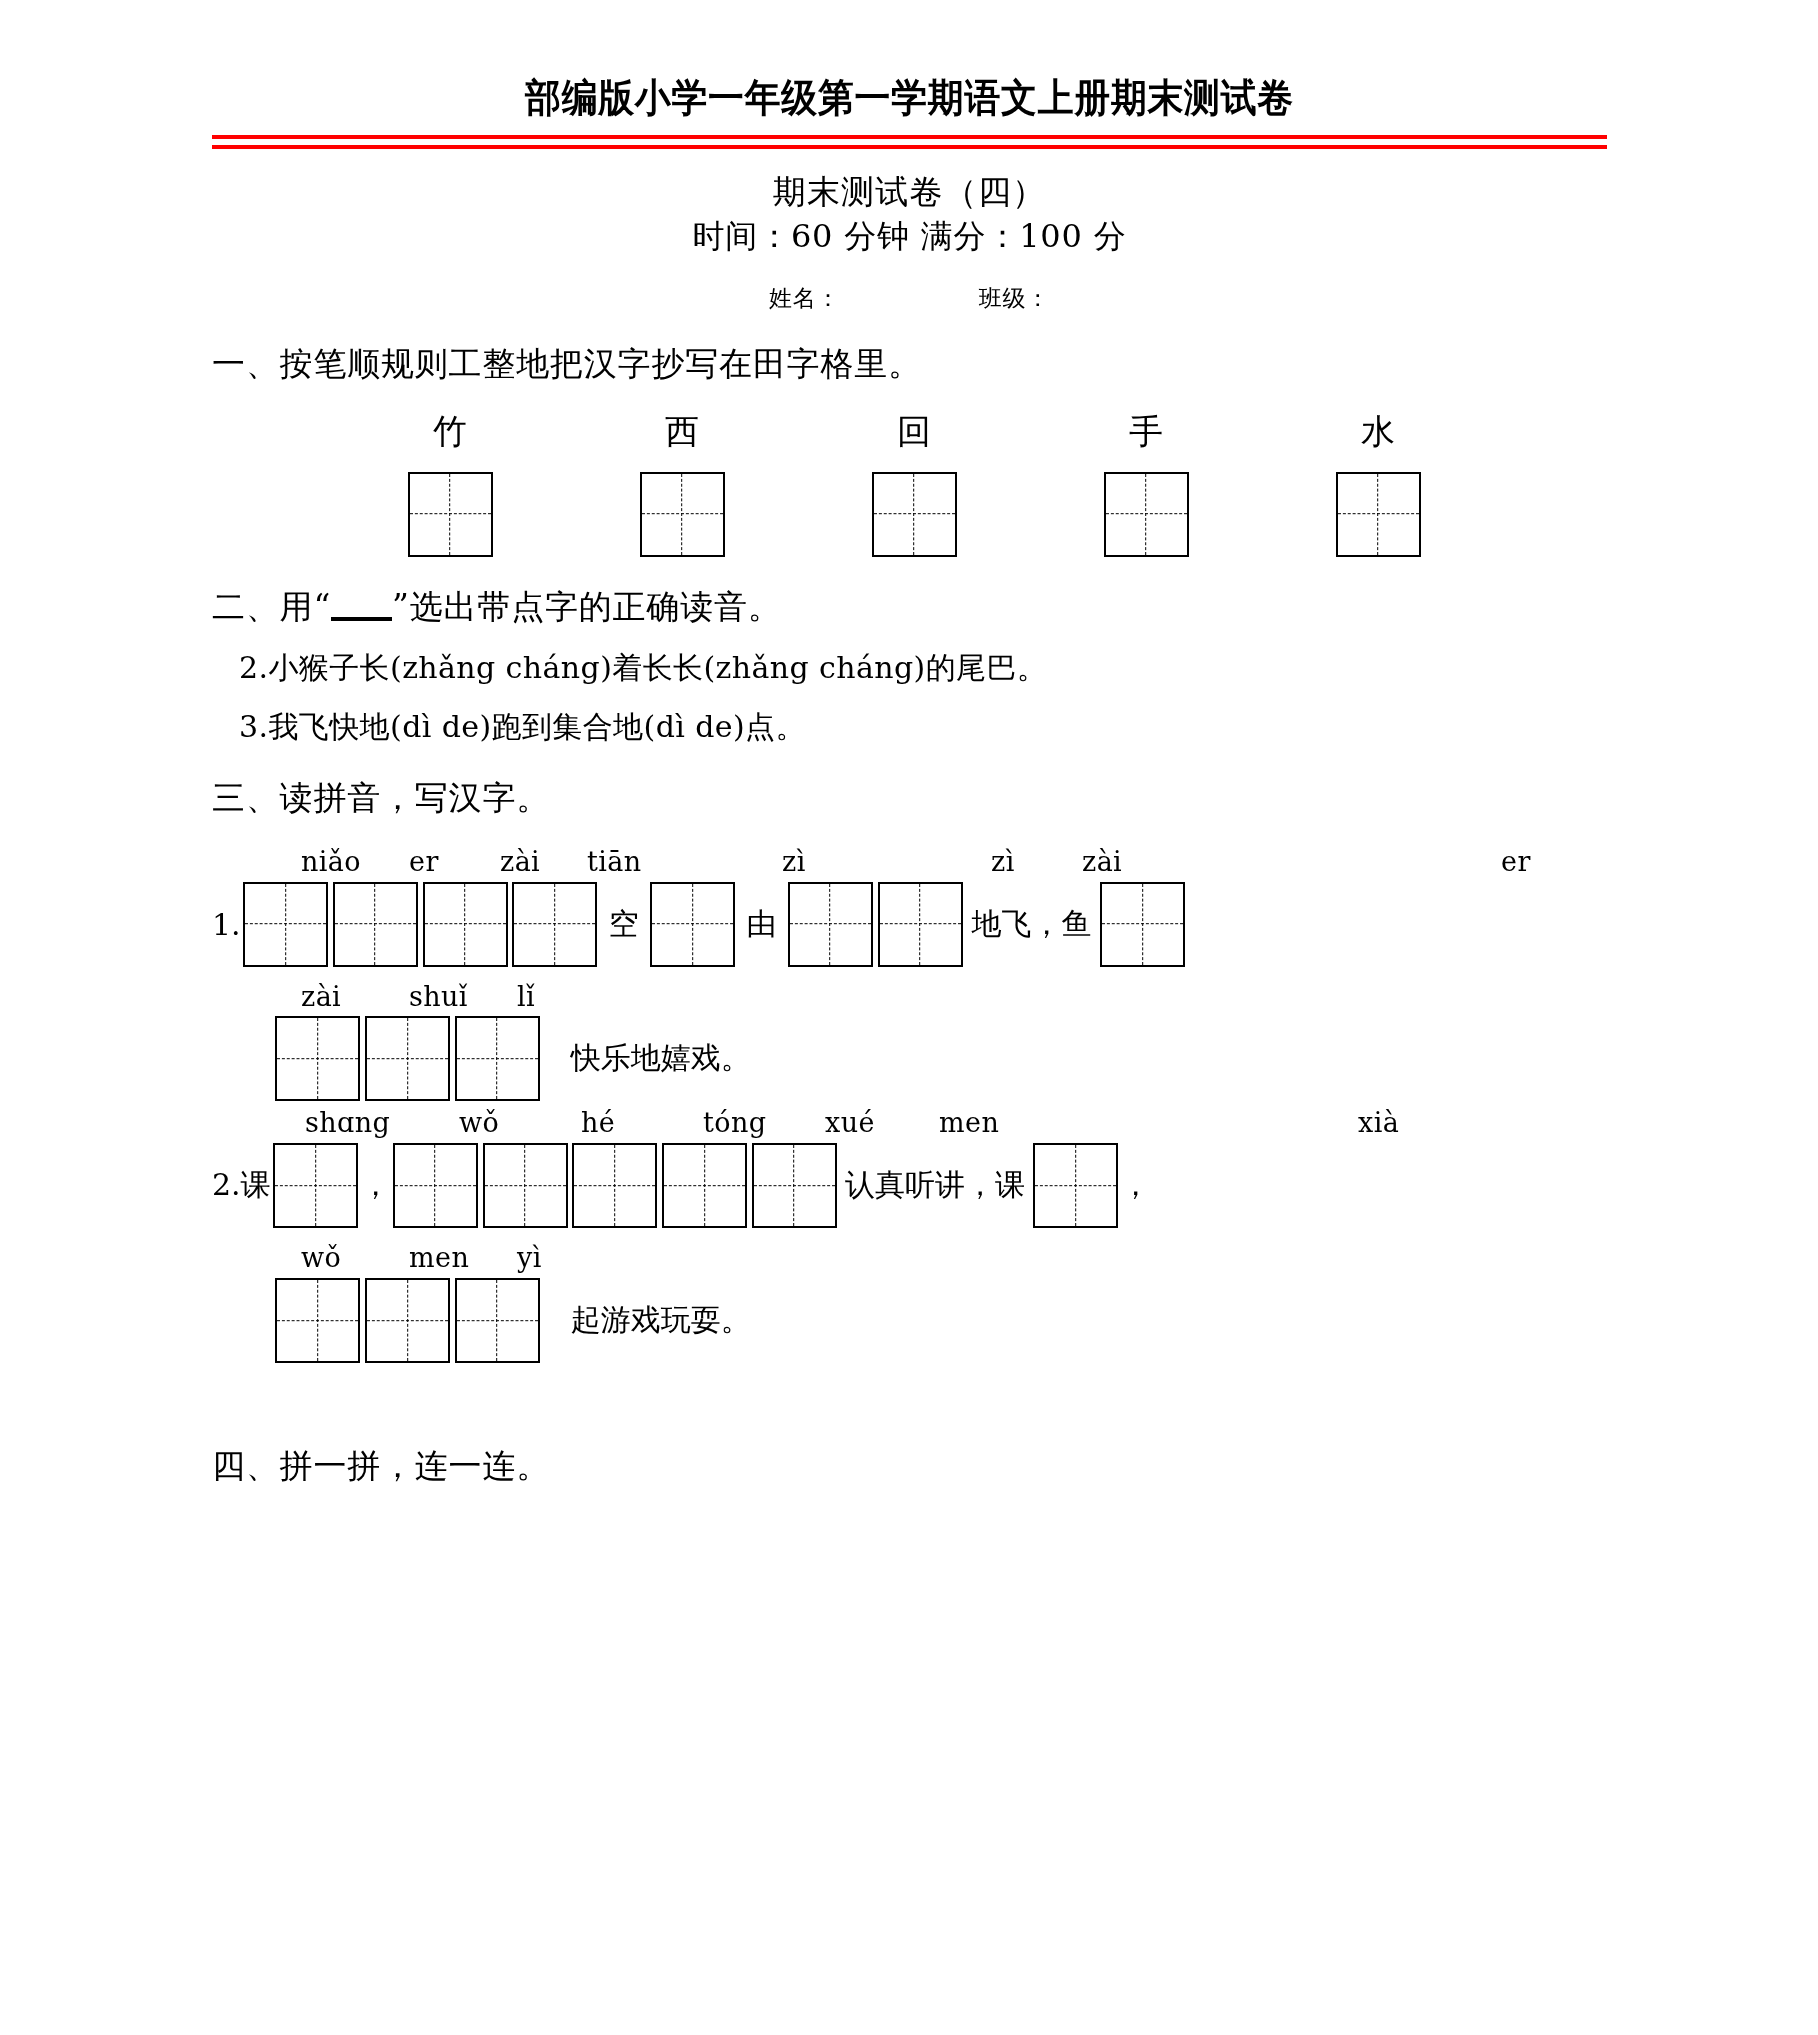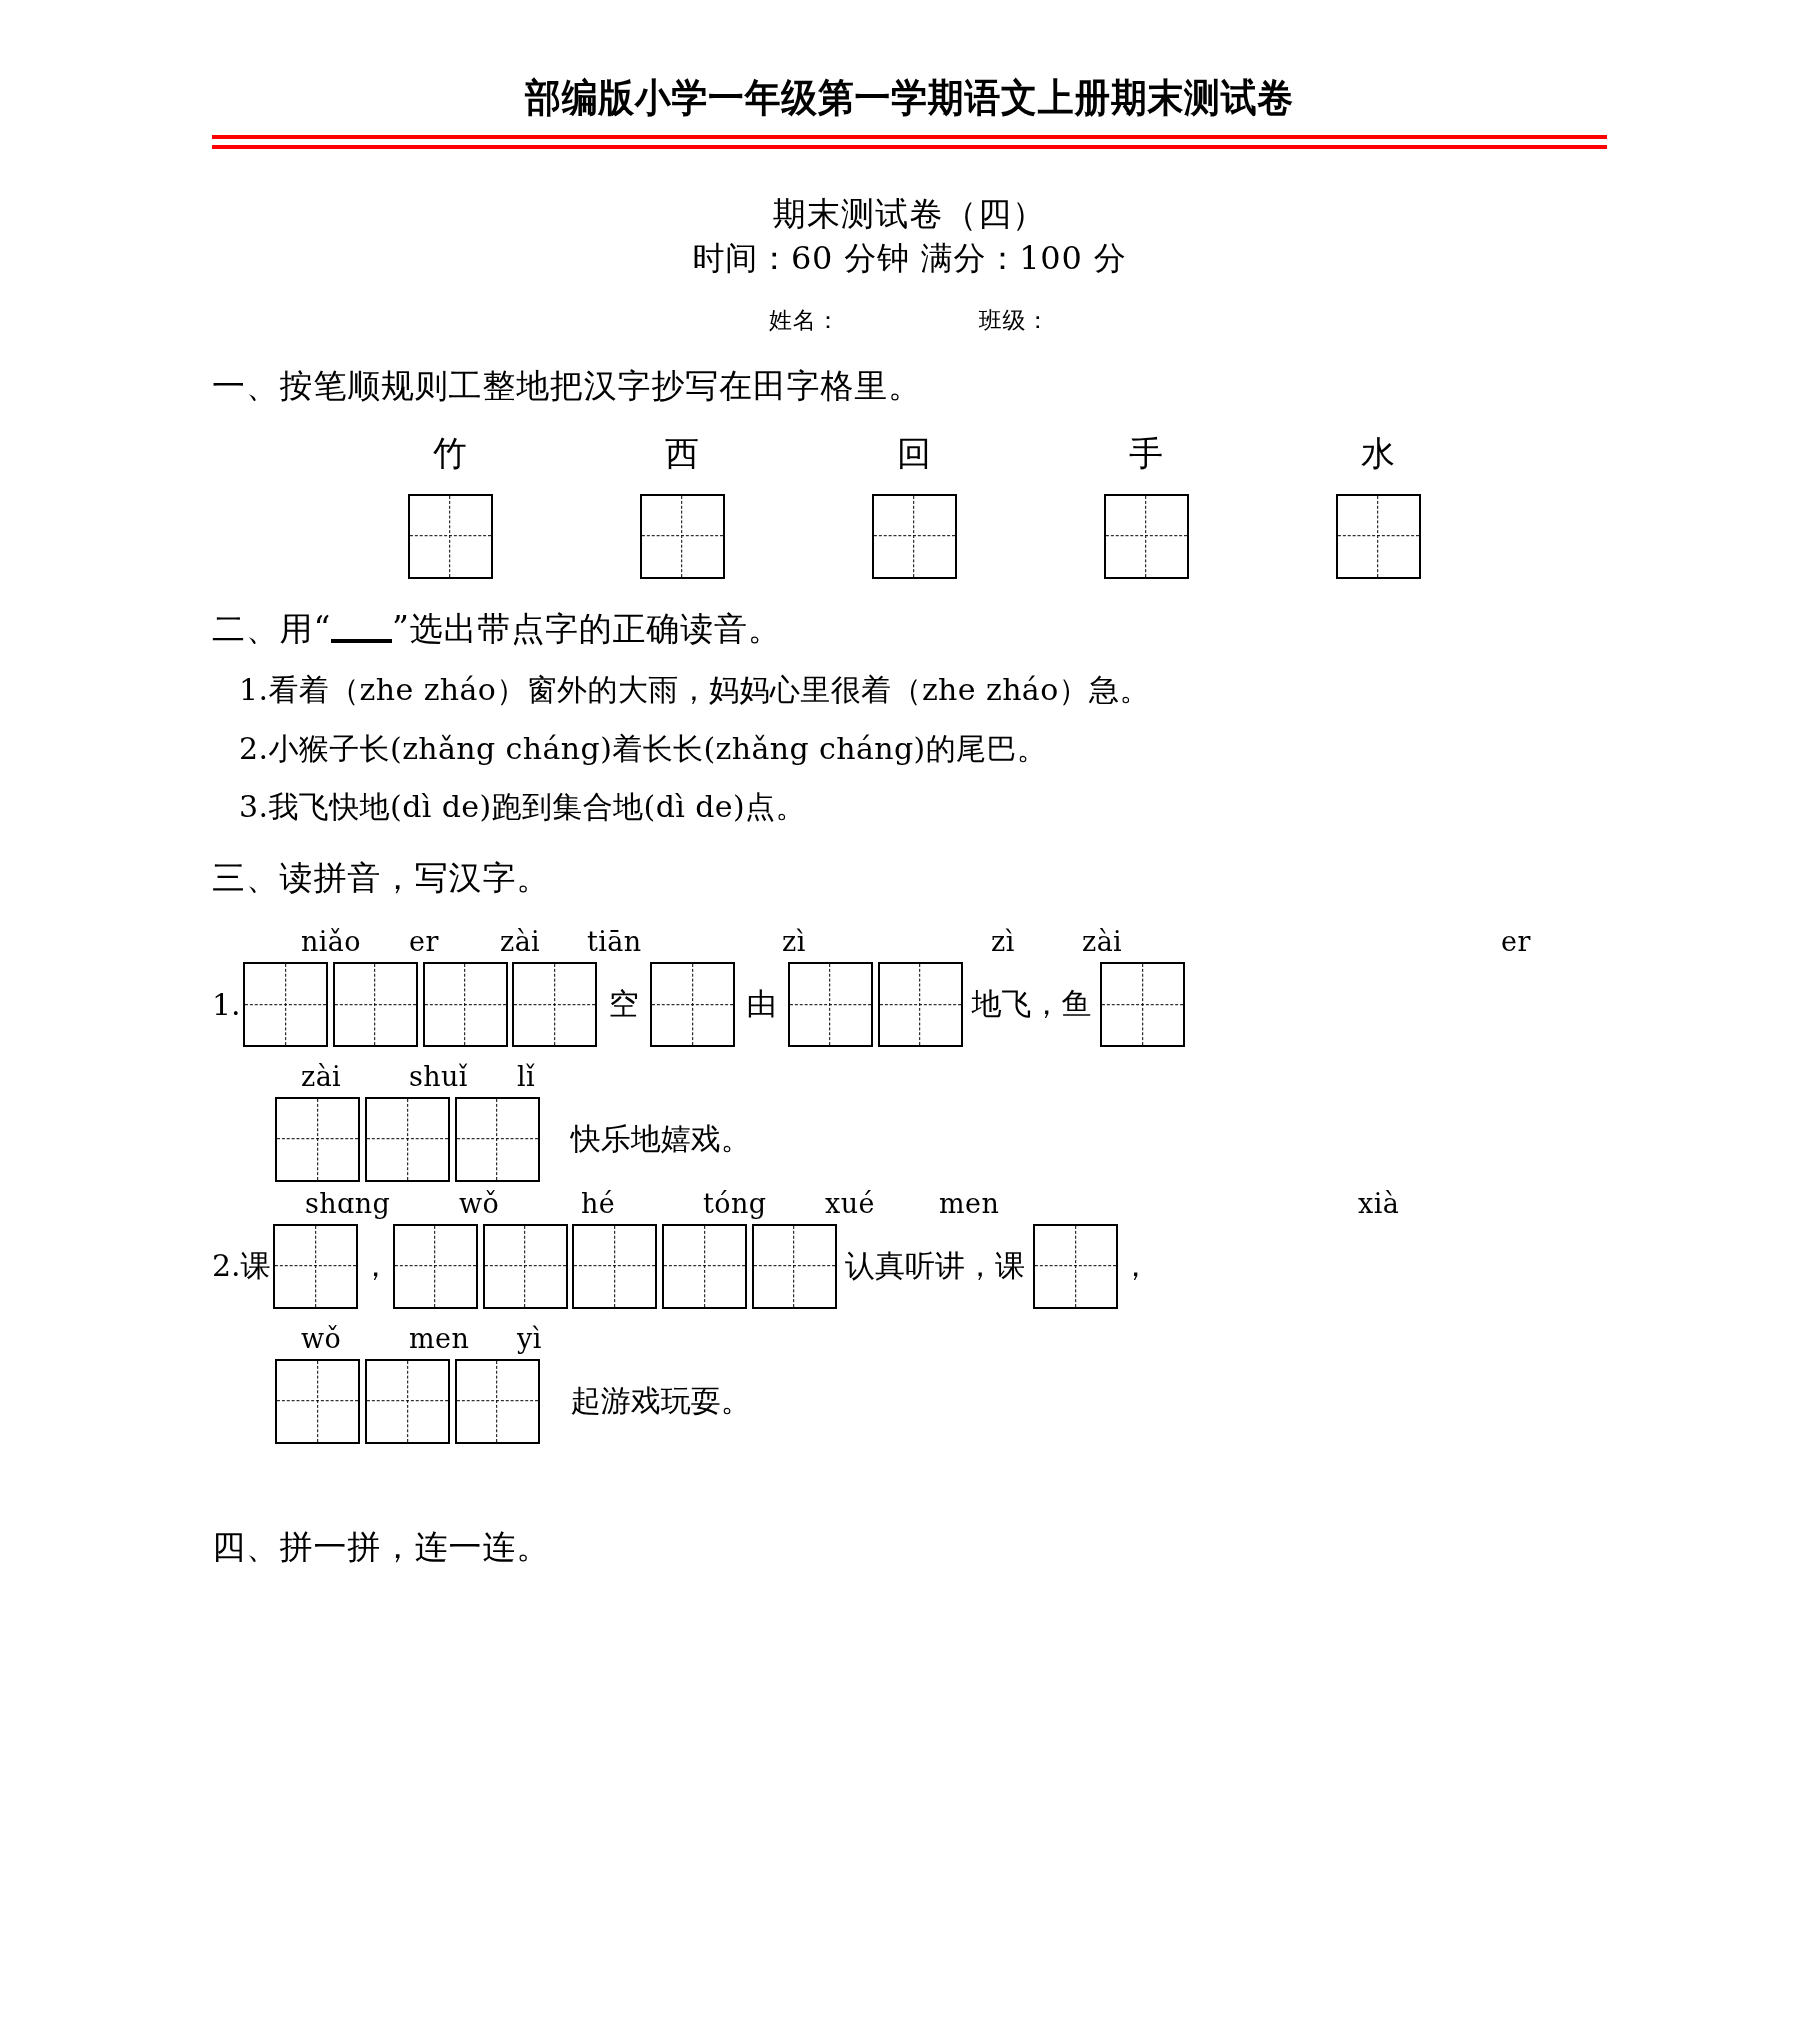--- a/index.html
+++ b/index.html
@@ -23,21 +23,21 @@
     letter-spacing:0.8px;
     padding-top:77px;
     line-height:1.1;
     transform:scaleX(0.92);
   }
   .rule-wrap{margin-top:14.7px;}
   .rule{height:4.5px;background:#f00;}
   .rule.second{margin-top:5.7px;}
 
   .subtitle{
-    text-align:center;font-size:33px;margin-top:43px;letter-spacing:1.2px;
+    text-align:center;font-size:33px;margin-top:21px;letter-spacing:1.2px;
   }
   .meta{
     text-align:center;font-size:32px;letter-spacing:0.8px;
   }
   .namerow{
     text-align:center;font-size:23px;margin-top:23.6px;letter-spacing:0.8px;
   }
   .namerow .gap{display:inline-block;width:122px;}
 
   
@@ -141,23 +141,20 @@
       </div>
     <div class="grid-cell">
         <div class="tz"></div>
       </div>
   </div>
 
   <div class="sec-h">
     <span>二、用“</span><span class="blank-u"></span><span>”选出带点字的正确读音。</span>
   </div>
 
-  <div class="qline">
-    <span>1.看着（zhe  zháo）窗外的大雨，妈妈心里很着（zhe  zháo）急。</span>
-  </div>
   <div class="qline">
     <span>2.小猴子长(zhǎng  cháng)着长长(zhǎng  cháng)的尾巴。</span>
   </div>
   <div class="qline">
     <span>3.我飞快地(dì  de)跑到集合地(dì  de)点。</span>
   </div>
 
   <div class="sec-h">三、读拼音，写汉字。</div>
 
   <div class="py-row">

